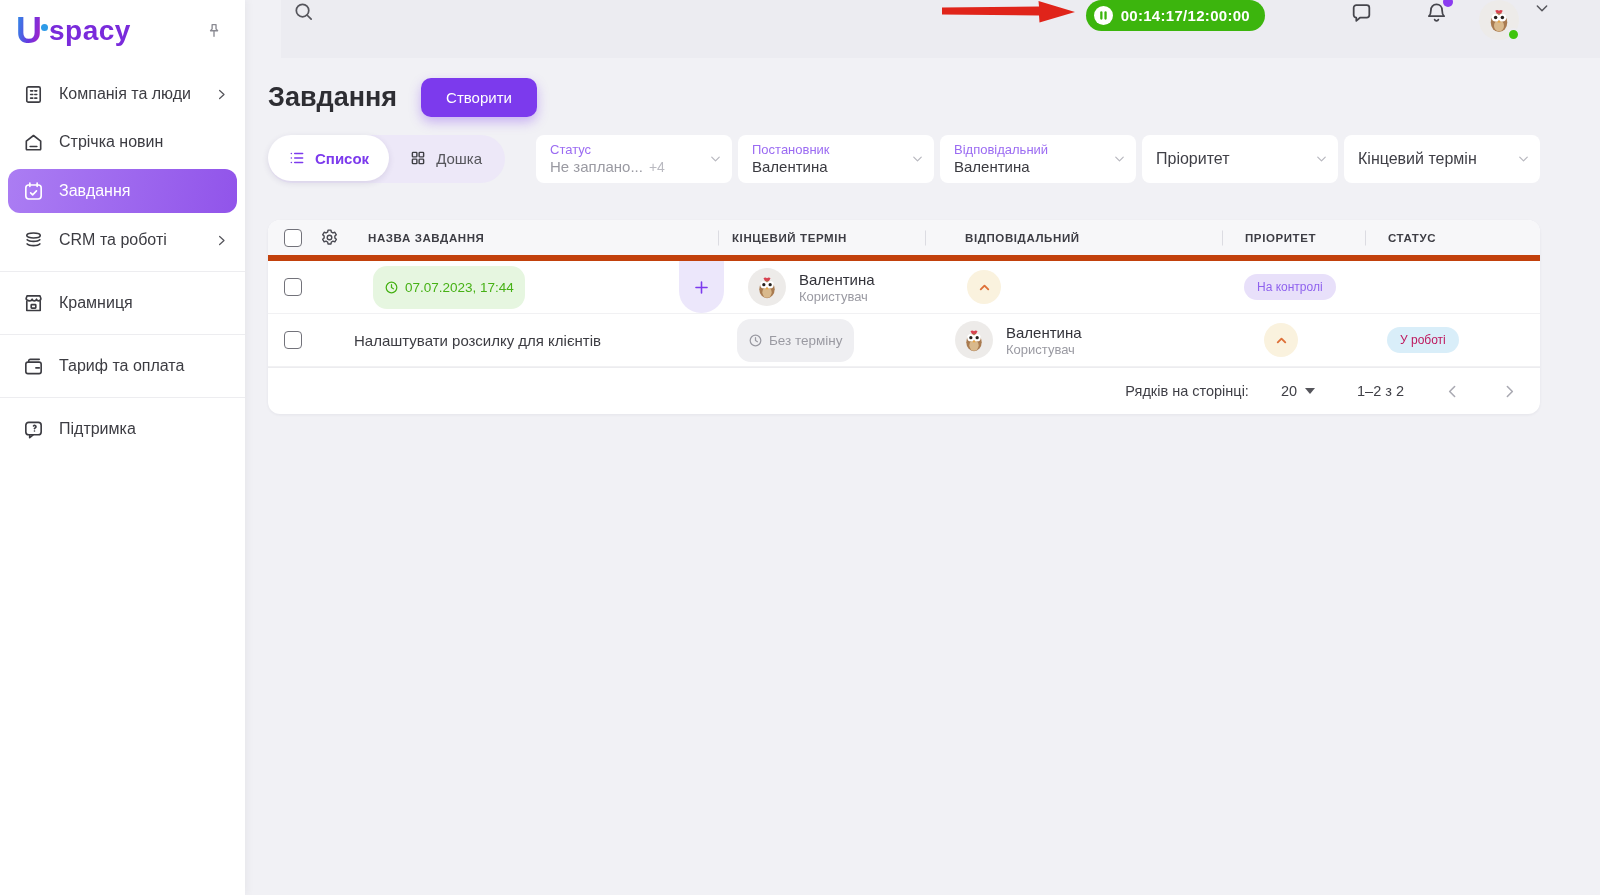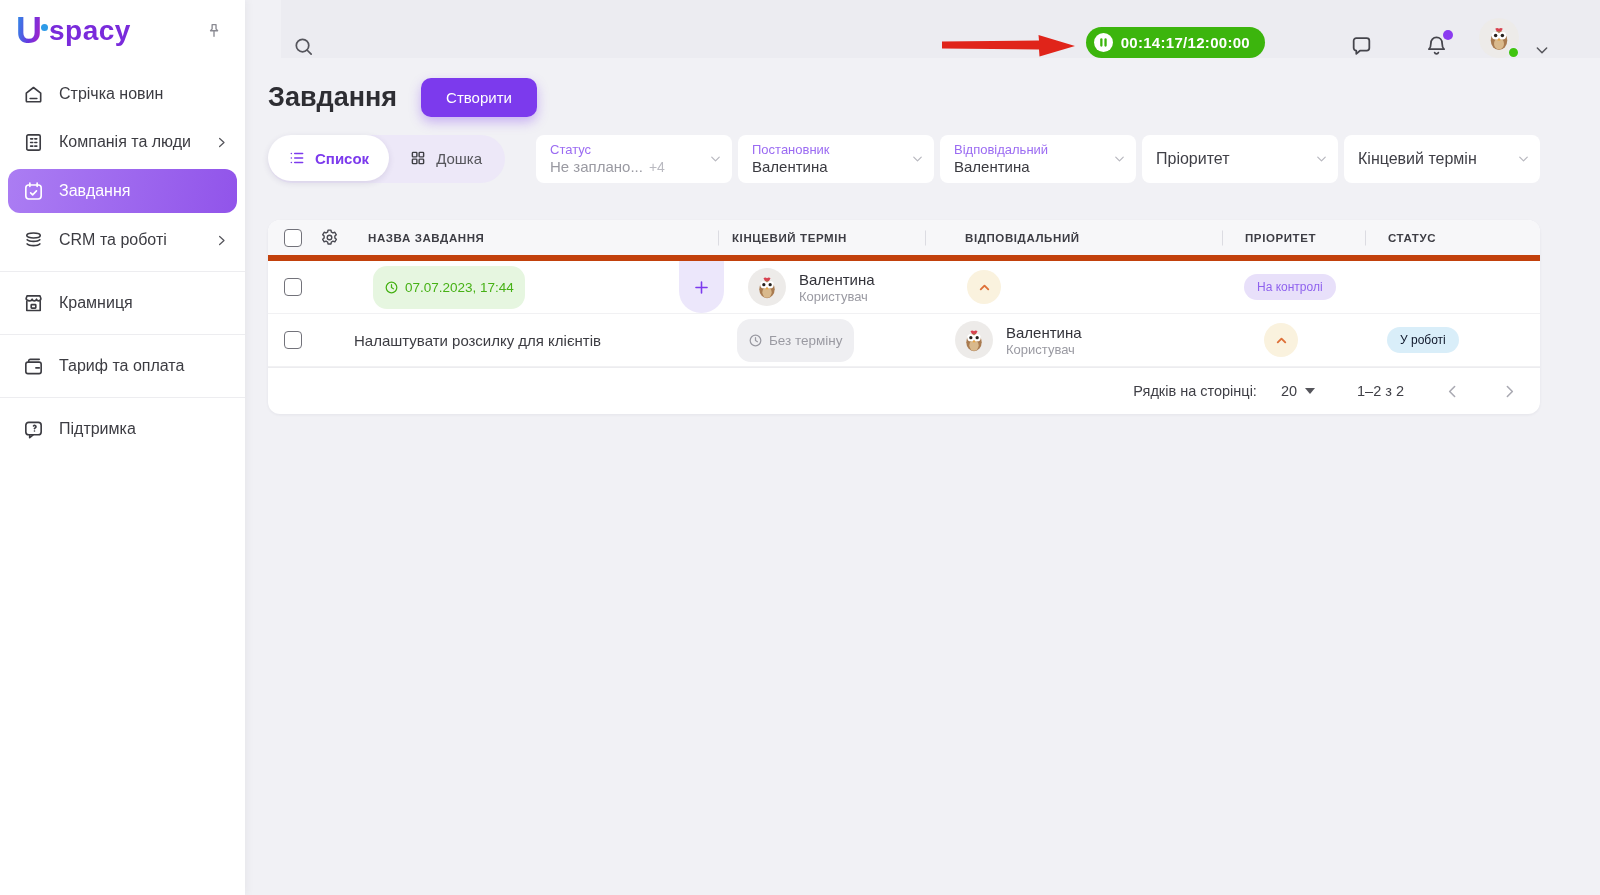--- a/index.html
+++ b/index.html
@@ -29,21 +29,21 @@
                  stroke-linecap:round; stroke-linejoin:round; flex:none; }
   .nav-item .nav-label{ flex:1; }
   .nav-item .chev{ width:15px; height:15px; stroke:#55555B; stroke-width:2; }
   .nav-item.active{ margin:3px 8px; padding:0 8px 0 14px; height:44px; border-radius:12px;
                     background:linear-gradient(100deg,#AB7DF3,#9154EA); color:#fff; }
   .nav-item.active svg{ stroke:#fff; }
   .nav-divider{ height:1px; background:#EDEDF0; margin:7px 0; }
 
   
   .main{ flex:1; display:flex; flex-direction:column; min-width:0; }
-  .topbar{ height:58px; background:#ECECF1; display:flex; align-items:flex-end; padding:0 50px 0 11px;margin-left:36px; }
+  .topbar{ height:58px; background:#ECECF1; display:flex; align-items:flex-start; padding:0 50px 0 11px;margin-left:36px; }
   .topbar .icon-btn{ cursor:pointer; position:relative; }
   .topbar .spacer{ flex:1; }
   .arrow-annot{ margin-right:8px; }
   .timer-pill{ display:flex; align-items:center; gap:7px; background:#3CB50D; color:#fff;
                border-radius:999px; padding:5px 15px 5px 7px; font-size:15px; font-weight:700;
                letter-spacing:.3px; cursor:pointer; }
   .chat-btn{ margin-left:84px; }
   .bell-btn{ margin-left:50px; }
   .bell-dot{ position:absolute; top:-3px; right:-4px; width:10px; height:10px; border-radius:50%; background:#8B3BF0; }
   .avatar{ position:relative; width:40px; height:40px; border-radius:50%; background:#EDEBE9;
@@ -114,24 +114,24 @@
                     display:flex; align-items:center; justify-content:center; }
   .assignee-avatar svg.owl{ width:28px; height:28px; }
   .assignee-name{ font-size:15px; color:#33333A; line-height:19px; }
   .assignee-role{ font-size:13px; color:#9A9AA2; line-height:16px; }
   .priority-cell{ padding-left:42px; }
   .priority-circle{ width:34px; height:34px; border-radius:50%; background:#FAF2DE; display:flex;
                     align-items:center; justify-content:center; cursor:pointer; }
   .status-cell{ padding-left:22px; }
   .status-pill{ display:inline-block; border-radius:14px; padding:6px 13px; font-size:12px; cursor:pointer; white-space:nowrap; }
   .status-pill.control{ background:#E8E0FA; color:#8F62EE; }
-  .status-pill.inwork{ background:#D9EEF9; color:#0f172a;text-align:center; }
+  .status-pill.inwork{ background:#D9EEF9; color:#be185d;text-align:center; }
   .t-footer{ height:47px; border-top:1px solid #ECECEF; display:flex; align-items:center;
              justify-content:flex-end; padding:0 22px; font-size:14.5px; color:#3F3F46; }
-  .rpp-select{ display:flex; align-items:center; gap:8px; margin-left:24px; cursor:pointer;text-align:right; }
+  .rpp-select{ display:flex; align-items:center; gap:8px; margin-left:32px; cursor:pointer;text-align:right; }
   .rpp-caret{ width:0; height:0; border-left:5px solid transparent; border-right:5px solid transparent;
               border-top:6px solid #55555B; }
   .page-range{ margin-left:42px; }
   .pg-btn{ margin-left:40px; cursor:pointer; }
 </style>
 </head>
 <body>
 
 <svg width="0" height="0" style="position:absolute">
   <symbol id="owl-symbol" viewBox="0 0 24 24">
@@ -157,34 +157,34 @@
       <svg width="18" height="18" viewBox="0 0 24 24" fill="none" stroke="#8A8A92" stroke-width="1.8" stroke-linecap="round" stroke-linejoin="round">
         <path d="M9.5 3.5h5.2v5.6l2.1 2.6H7.4l2.1-2.6z"></path>
           <path d="M12 11.7V19"></path>
       </svg>
     </span>
   </div>
 
   <nav class="nav">
     <div class="nav-item">
       <svg viewBox="0 0 24 24">
-          <path d="M4.5 10.6L12 4.7l7.5 5.9v8.2a.8.8 0 0 1-.8.8H5.3a.8.8 0 0 1-.8-.8z"></path>
-          <path d="M8.5 16.2h7"></path>
-        </svg>
-      <span class="nav-label">Стрічка новин</span>
-    </div>
-    <div class="nav-item">
-      <svg viewBox="0 0 24 24">
           <rect x="5" y="4" width="14" height="16" rx="1.6"></rect>
           <path d="M9 8.2h2.2M13.4 8.2h2M9 12h2.2M13.4 12h2M9 15.8h2.2M13.4 15.8h2"></path>
         </svg>
       <span class="nav-label">Компанія та люди</span>
       <svg class="chev" viewBox="0 0 24 24" fill="none">
           <polyline points="9 5.5 16 12 9 18.5"></polyline>
         </svg>
+    </div>
+    <div class="nav-item">
+      <svg viewBox="0 0 24 24">
+          <path d="M4.5 10.6L12 4.7l7.5 5.9v8.2a.8.8 0 0 1-.8.8H5.3a.8.8 0 0 1-.8-.8z"></path>
+          <path d="M8.5 16.2h7"></path>
+        </svg>
+      <span class="nav-label">Стрічка новин</span>
     </div>
     <div class="nav-item active">
       <svg viewBox="0 0 24 24">
           <rect x="4" y="5.2" width="16" height="14.6" rx="3"></rect>
           <path d="M8.2 3.2v3.6M15.8 3.2v3.6"></path>
           <path d="M9 13.4l2.1 2.1 4-4.2"></path>
         </svg>
       <span class="nav-label">Завдання</span>
     </div>
     <div class="nav-item">

